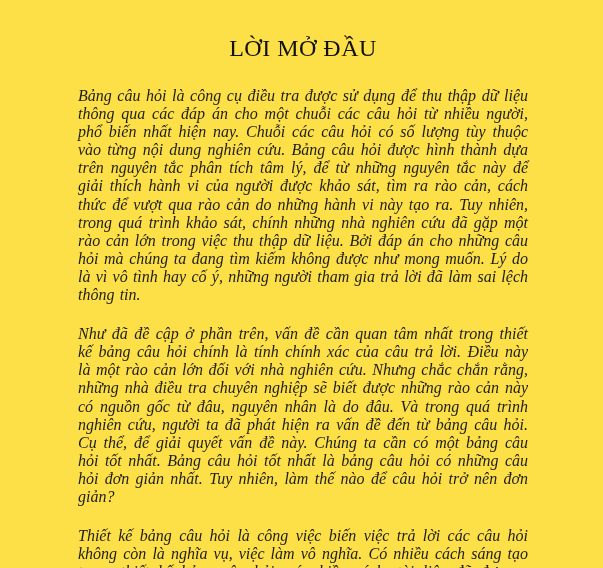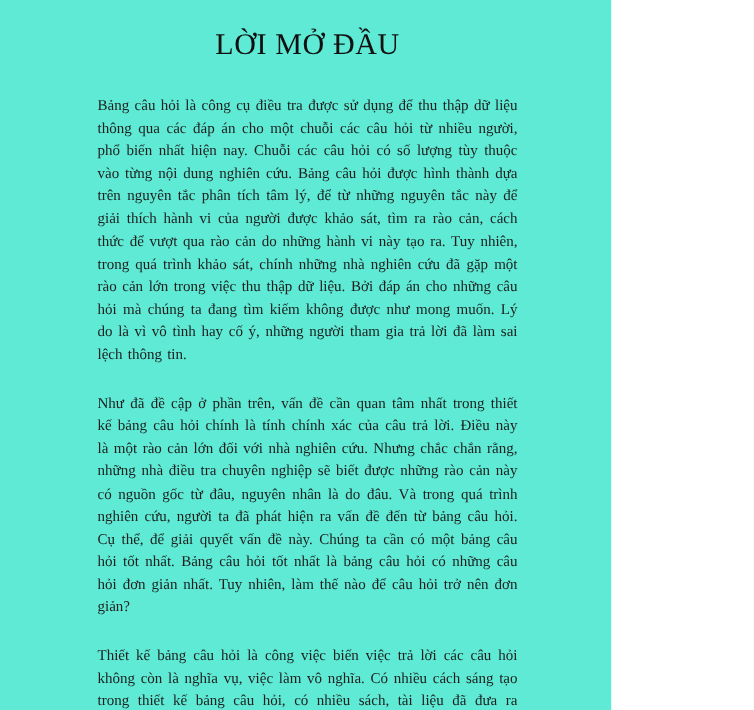--- a/index.html
+++ b/index.html
@@ -3,45 +3,46 @@
 <meta charset="utf-8">
 <style>
   * { margin: 0; padding: 0; box-sizing: border-box; }
   html, body {
     width: 603px;
     height: 568px;
     background: #ffffff;
     font-family: "Liberation Serif", "DejaVu Serif", serif;
   }
   .page {
-    width: 489px;
+    width: 603px;
     height: 568px;
-    background: #5eead4;
-    padding: 21px 75px 0 78px;
+    background: #fde047;
+    padding: 33px 75px 0 78px;
     overflow: hidden;
     color: #1d1d1d;
   }
   .doc-title {
     text-align: center;
     font-size: 24px;
     font-weight: 400;
     line-height: 30px;
     letter-spacing: 0.5px;
     color: #111111;
     margin-bottom: 24px;
     white-space: nowrap;
   }
   .doc-body p {
-    font-size: 12px;
+    font-size: 16px;
     line-height: 18.1px;
     text-align: justify;
     text-justify: inter-word;
     word-spacing: 1.2px;
     color: #1d1d1d;
     margin: 0 0 21px 0;
+    font-style: italic;
   }
   .doc-body p:last-child { margin-bottom: 14px; }
 </style>
 </head>
 <body>
 
 <div class="page">
   <h1 class="doc-title">LỜI MỞ ĐẦU</h1>
   <div class="doc-body">
     <p>Bảng câu hỏi là công cụ điều tra được sử dụng để thu thập dữ liệu thông qua các đáp án cho một chuỗi các câu hỏi từ nhiều người, phổ biến nhất hiện nay. Chuỗi các câu hỏi có số lượng tùy thuộc vào từng nội dung nghiên cứu. Bảng câu hỏi được hình thành dựa trên nguyên tắc phân tích tâm lý, để từ những nguyên tắc này để giải thích hành vi của người được khảo sát, tìm ra rào cản, cách thức để vượt qua rào cản do những hành vi này tạo ra. Tuy nhiên, trong quá trình khảo sát, chính những nhà nghiên cứu đã gặp một rào cản lớn trong việc thu thập dữ liệu. Bởi đáp án cho những câu hỏi mà chúng ta đang tìm kiếm không được như mong muốn. Lý do là vì vô tình hay cố ý, những người tham gia trả lời đã làm sai lệch thông tin.</p>

